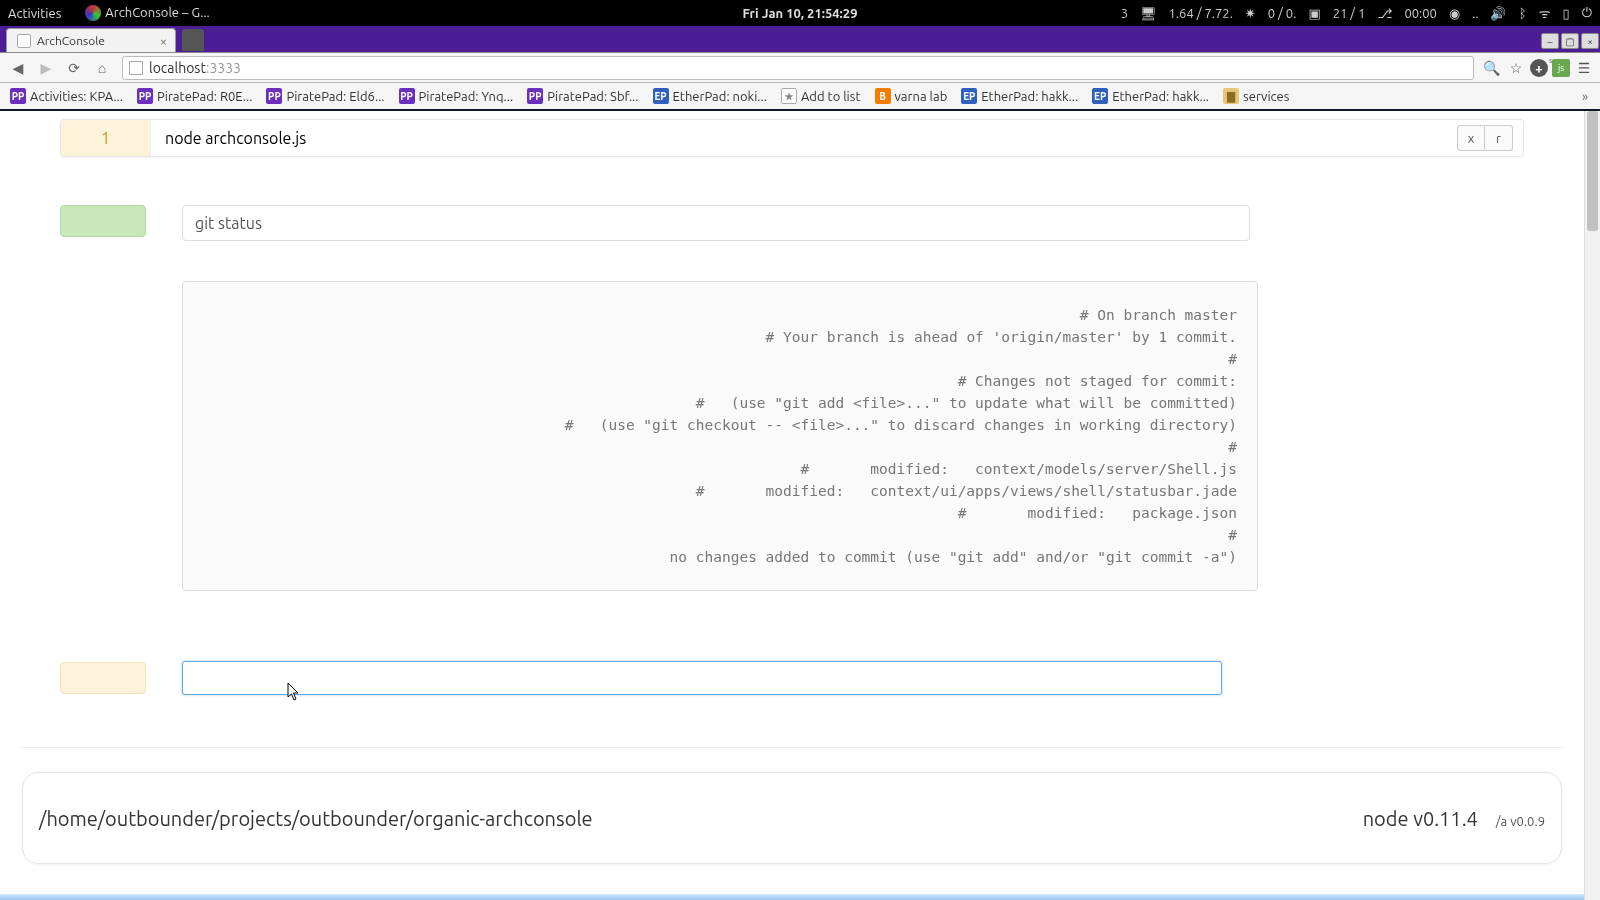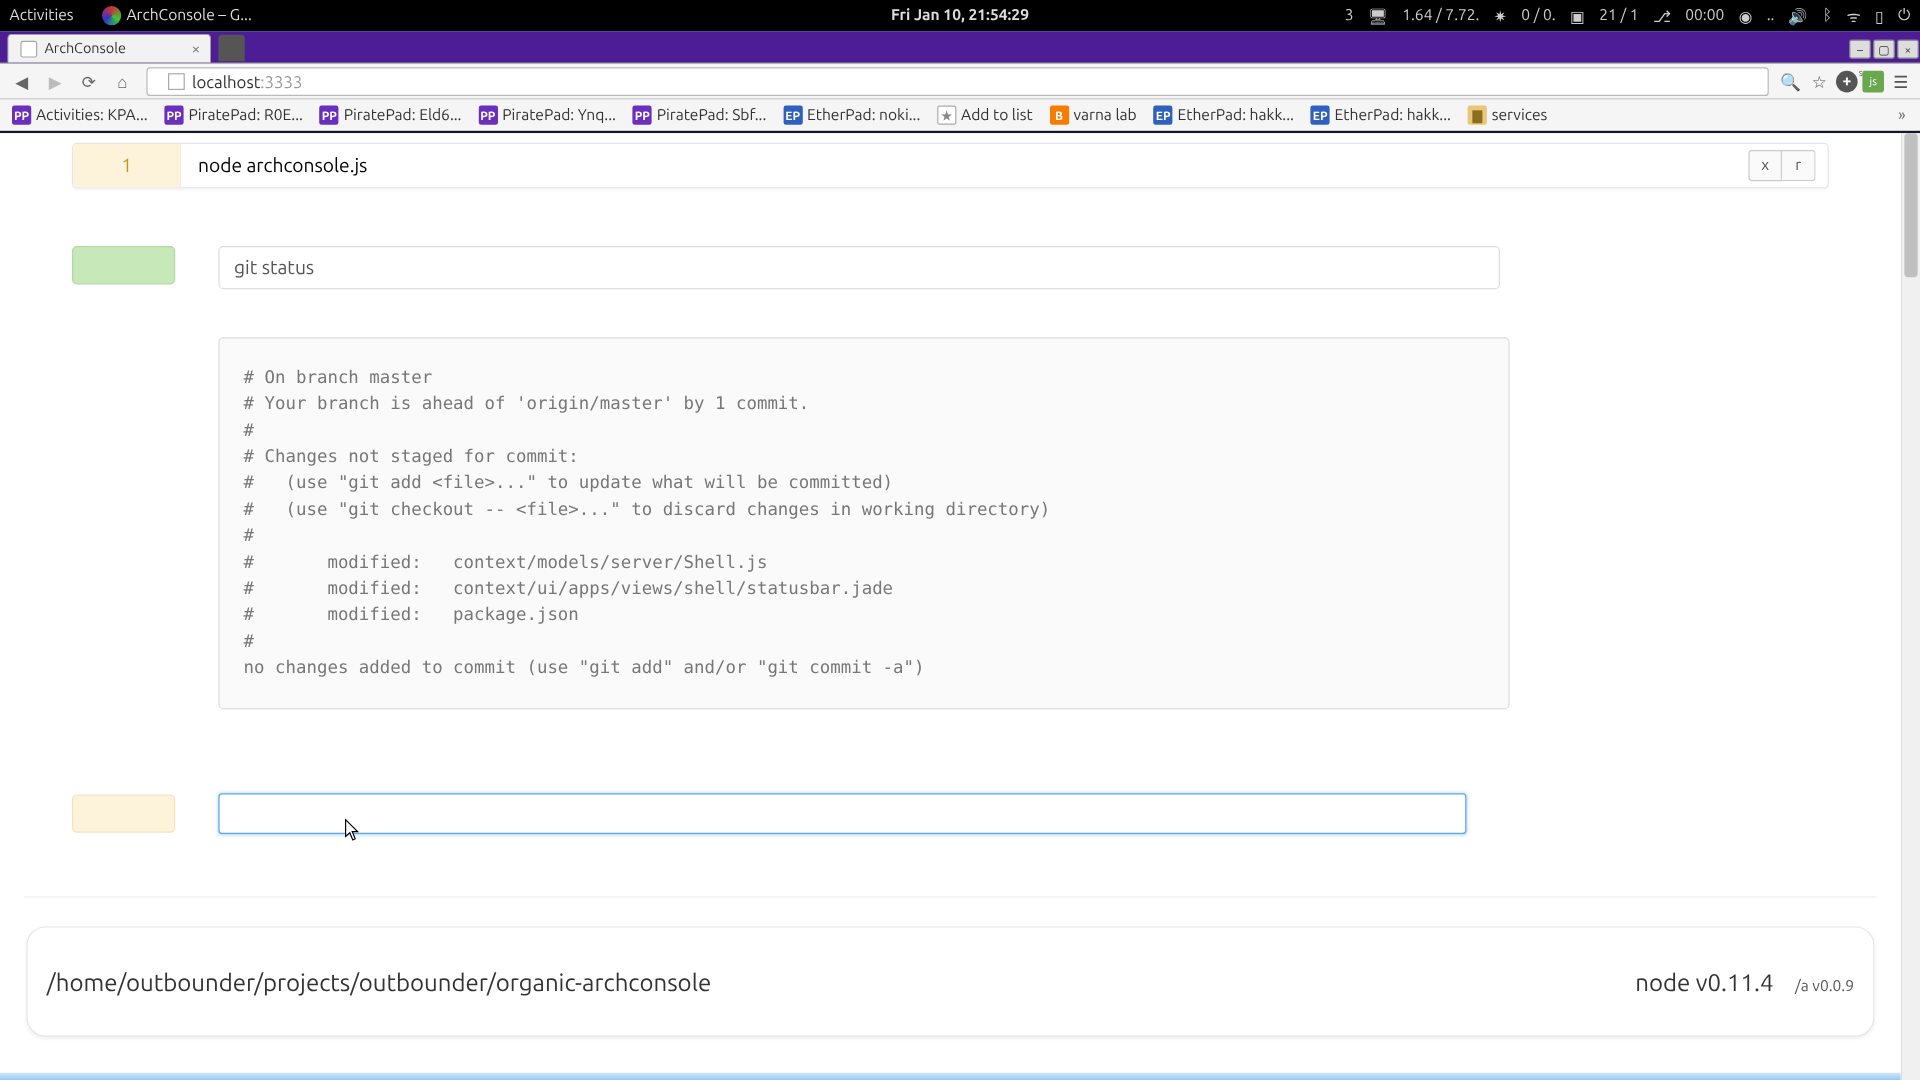--- a/index.html
+++ b/index.html
@@ -71,21 +71,21 @@
   .nav-btn { width:24px; height:22px; display:flex; align-items:center; justify-content:center; color:#666; border-radius:3px; font-size:14px;}
   .nav-btn.dis { color:#bbb; }
   .url-box {
     flex: 1;
     height: 24px;
     border: 1px solid #bbb;
     border-radius: 3px;
     background: #fff;
     display: flex;
     align-items: center;
-    padding: 0 17px;
+    padding: 0 6px;
     font-size: 14px;
     color: #333;
     margin: 0 4px;
   }
   .url-box .page-ic{ width:14px; height:14px; border:1px solid #aaa; margin-right:6px;}
   .url-box .host { color:#333; }
   .url-box .port { color:#999; }
   .rt-ic { width:20px; height:20px; display:flex; align-items:center; justify-content:center; color:#555; font-size:14px;}
   .plus-badge { width:18px; height:18px; background:#555; color:#fff; border-radius:50%; display:flex; align-items:center; justify-content:center; font-size:13px; font-weight:bold;}
   .js-badge { width:18px; height:18px; background:#6aa84f; color:#fff; font-size:9px; display:flex; align-items:center; justify-content:center; border-radius:2px; position:relative;}
@@ -128,21 +128,21 @@
   .mini { width:28px; height:26px; border:1px solid #ccc; background:#fafafa; color:#555; display:flex; align-items:center; justify-content:center; font-size:13px; border-radius:3px;}
   .mini + .mini { border-left:none; border-radius:0 3px 3px 0;}
   .mini:first-child { border-radius:3px 0 0 3px;}
 
   
   .b2 { margin: 48px 60px 0 60px; }
   .b2 .badge { width:86px; height:32px; background:#c7e8b8; border:1px solid #b3d9a3; border-radius:4px; }
   .b2 .cmdbox { flex:1; margin-left:36px; max-width:1068px; height:36px; border:1px solid #ddd; border-radius:4px; display:flex; align-items:center; padding:0 12px; font-size:16px; color:#555;}
 
   .out-box { margin: 40px 0 0 182px; width:1076px; border:1px solid #ddd; border-radius:4px; background:#fafafa; padding:22px 20px;}
-  .out-box pre { font-family: "DejaVu Sans Mono", Menlo, Consolas, monospace; font-size:14.5px; line-height:22px; color:#777; white-space:pre; }
+  .out-box pre { font-family: "DejaVu Sans Mono", Menlo, Consolas, monospace; font-size:14.5px; line-height:22px; color:#777; white-space:pre;text-align:right; }
 
   
   .b3 { margin: 70px 60px 0 60px; align-items:center;}
   .b3 .badge2 { width:86px; height:32px; background:#fdf3da; border:1px solid #f0e4bd; border-radius:4px;}
   .b3 .inp { flex:1; margin-left:36px; max-width:1040px; height:34px; border:1px solid #5ea7e8; border-radius:3px; box-shadow:0 0 3px rgba(94,167,232,0.5); padding:2px 6px; font-size:15px; color:#333; outline:none; background:#fff;}
 
   .divider-row { height:1px; background:#eee; margin: 52px 20px 0 20px; }
 
   
   .status { margin: 24px 22px 0 22px; border:1px solid #e5e5e5; border-radius:16px; box-shadow:0 1px 3px rgba(0,0,0,0.06); height:92px; display:flex; align-items:center; padding:0 16px; }

